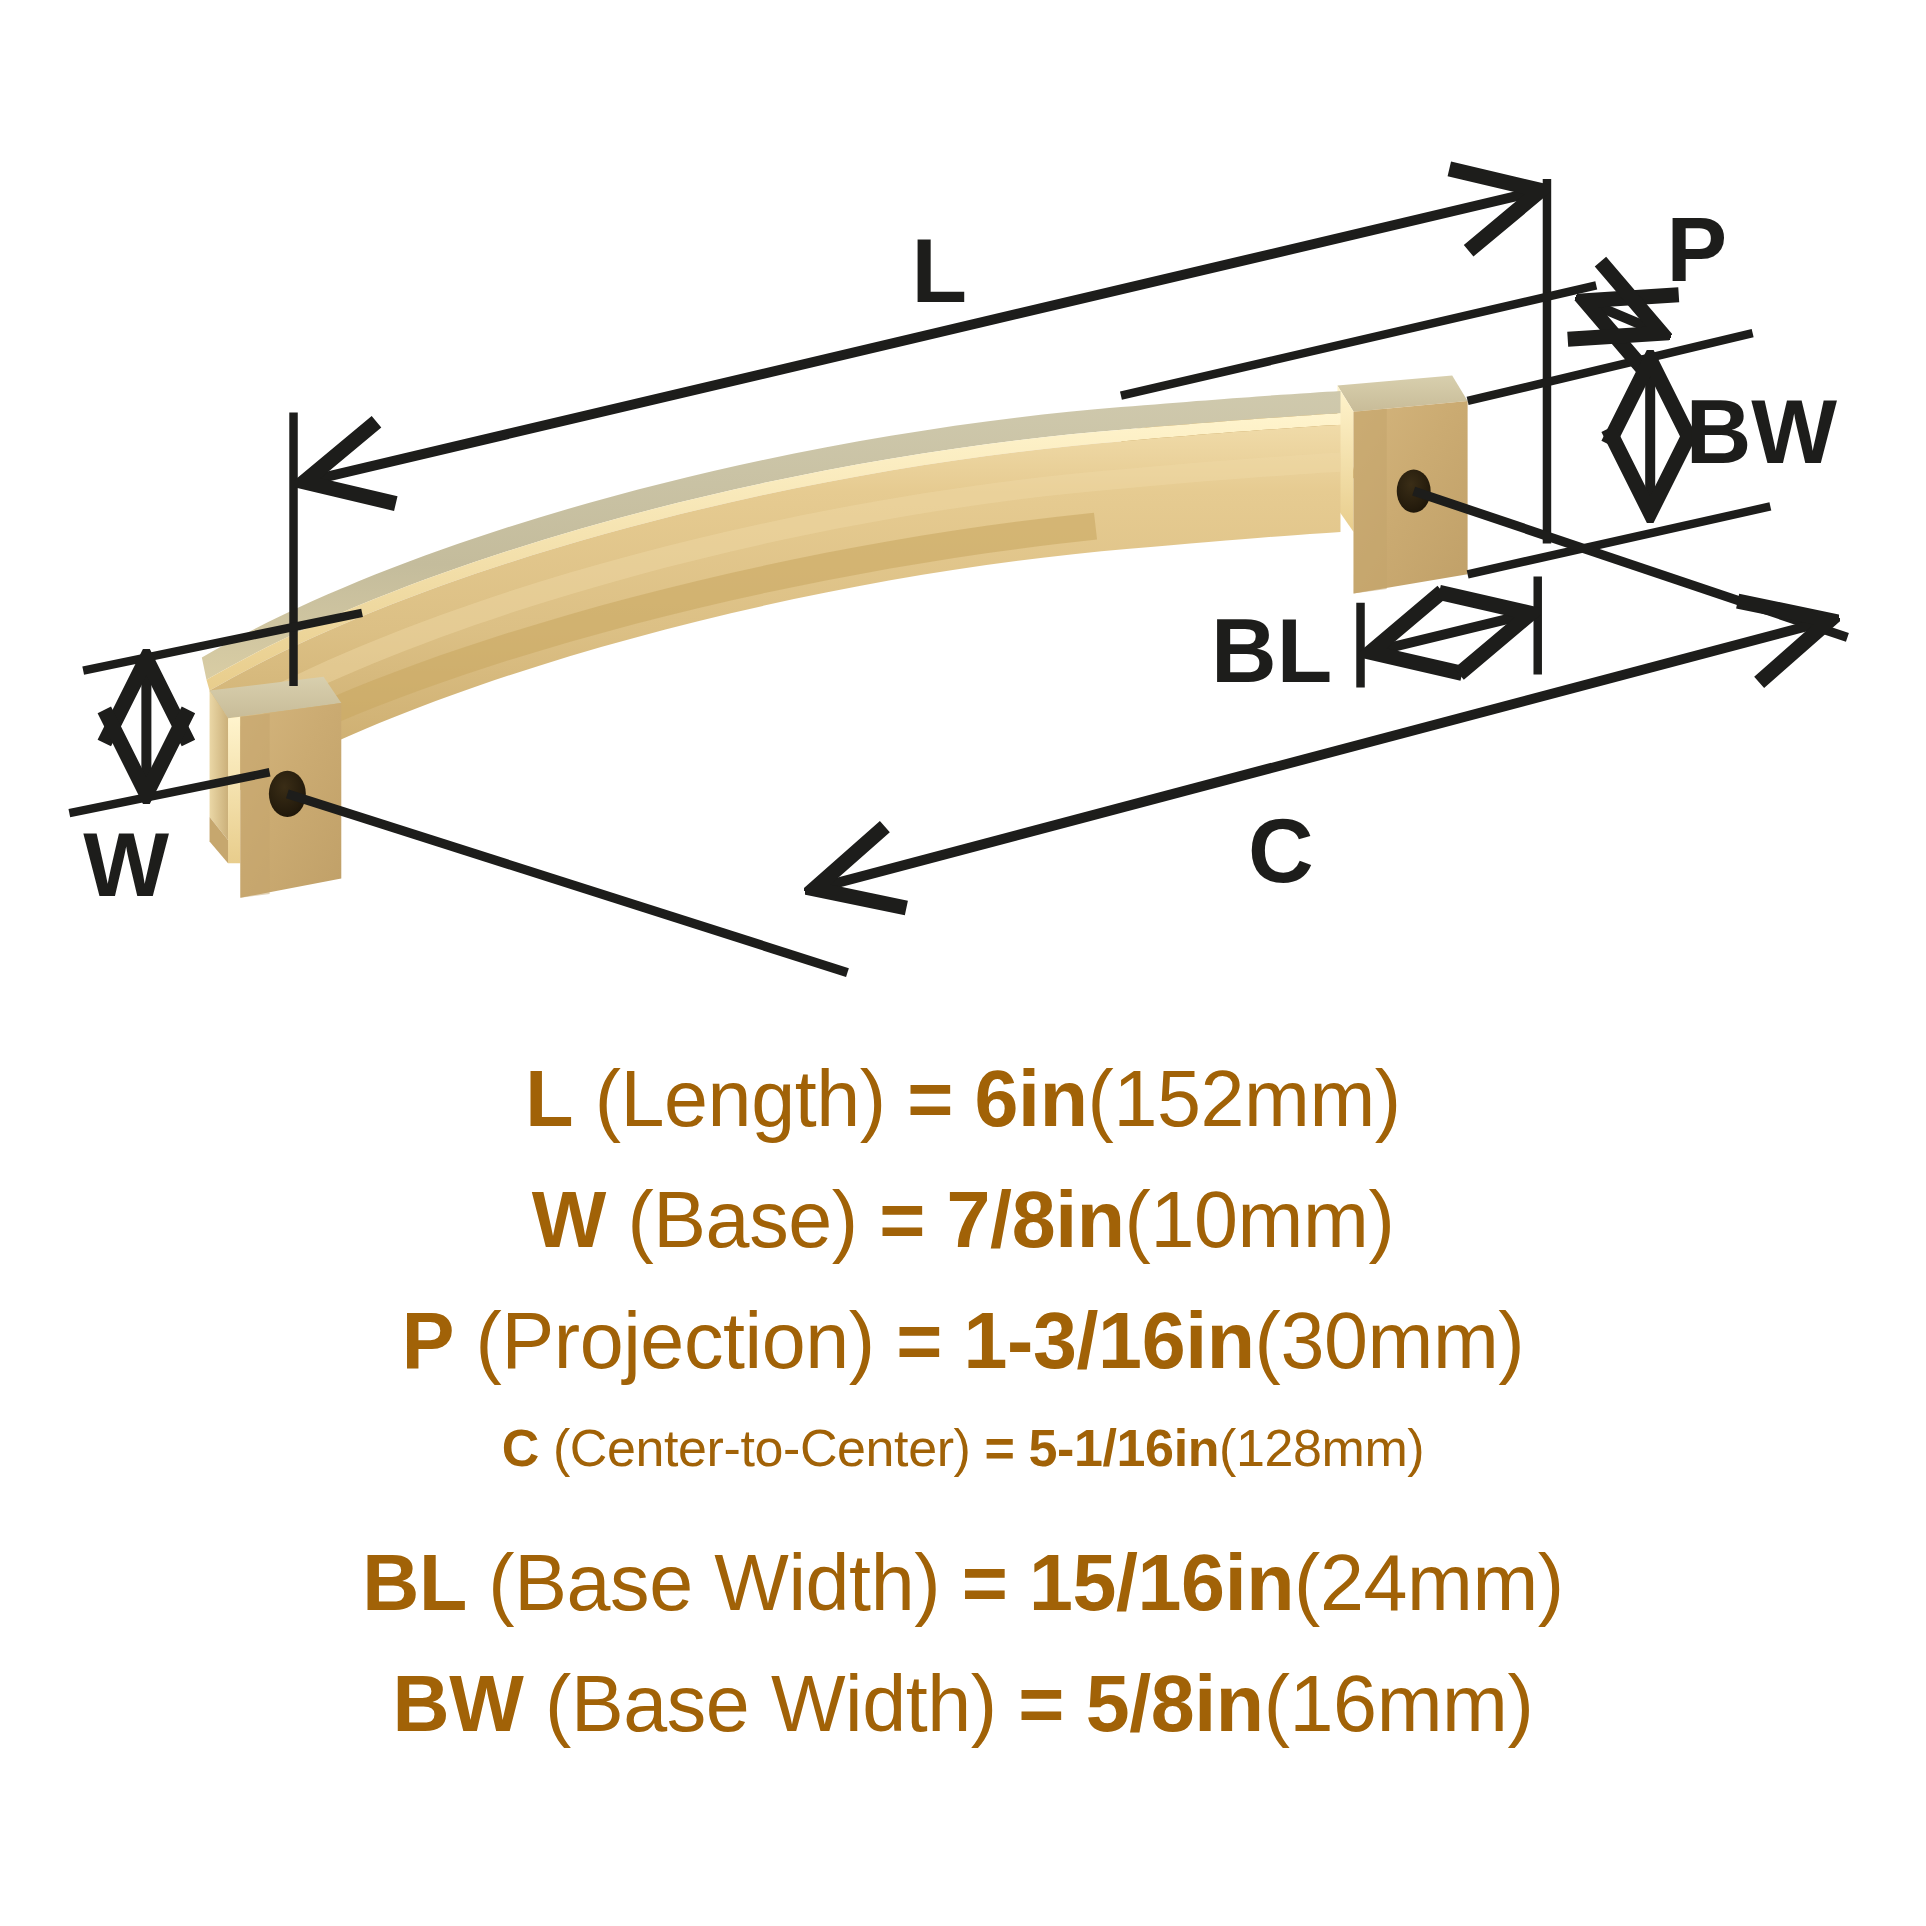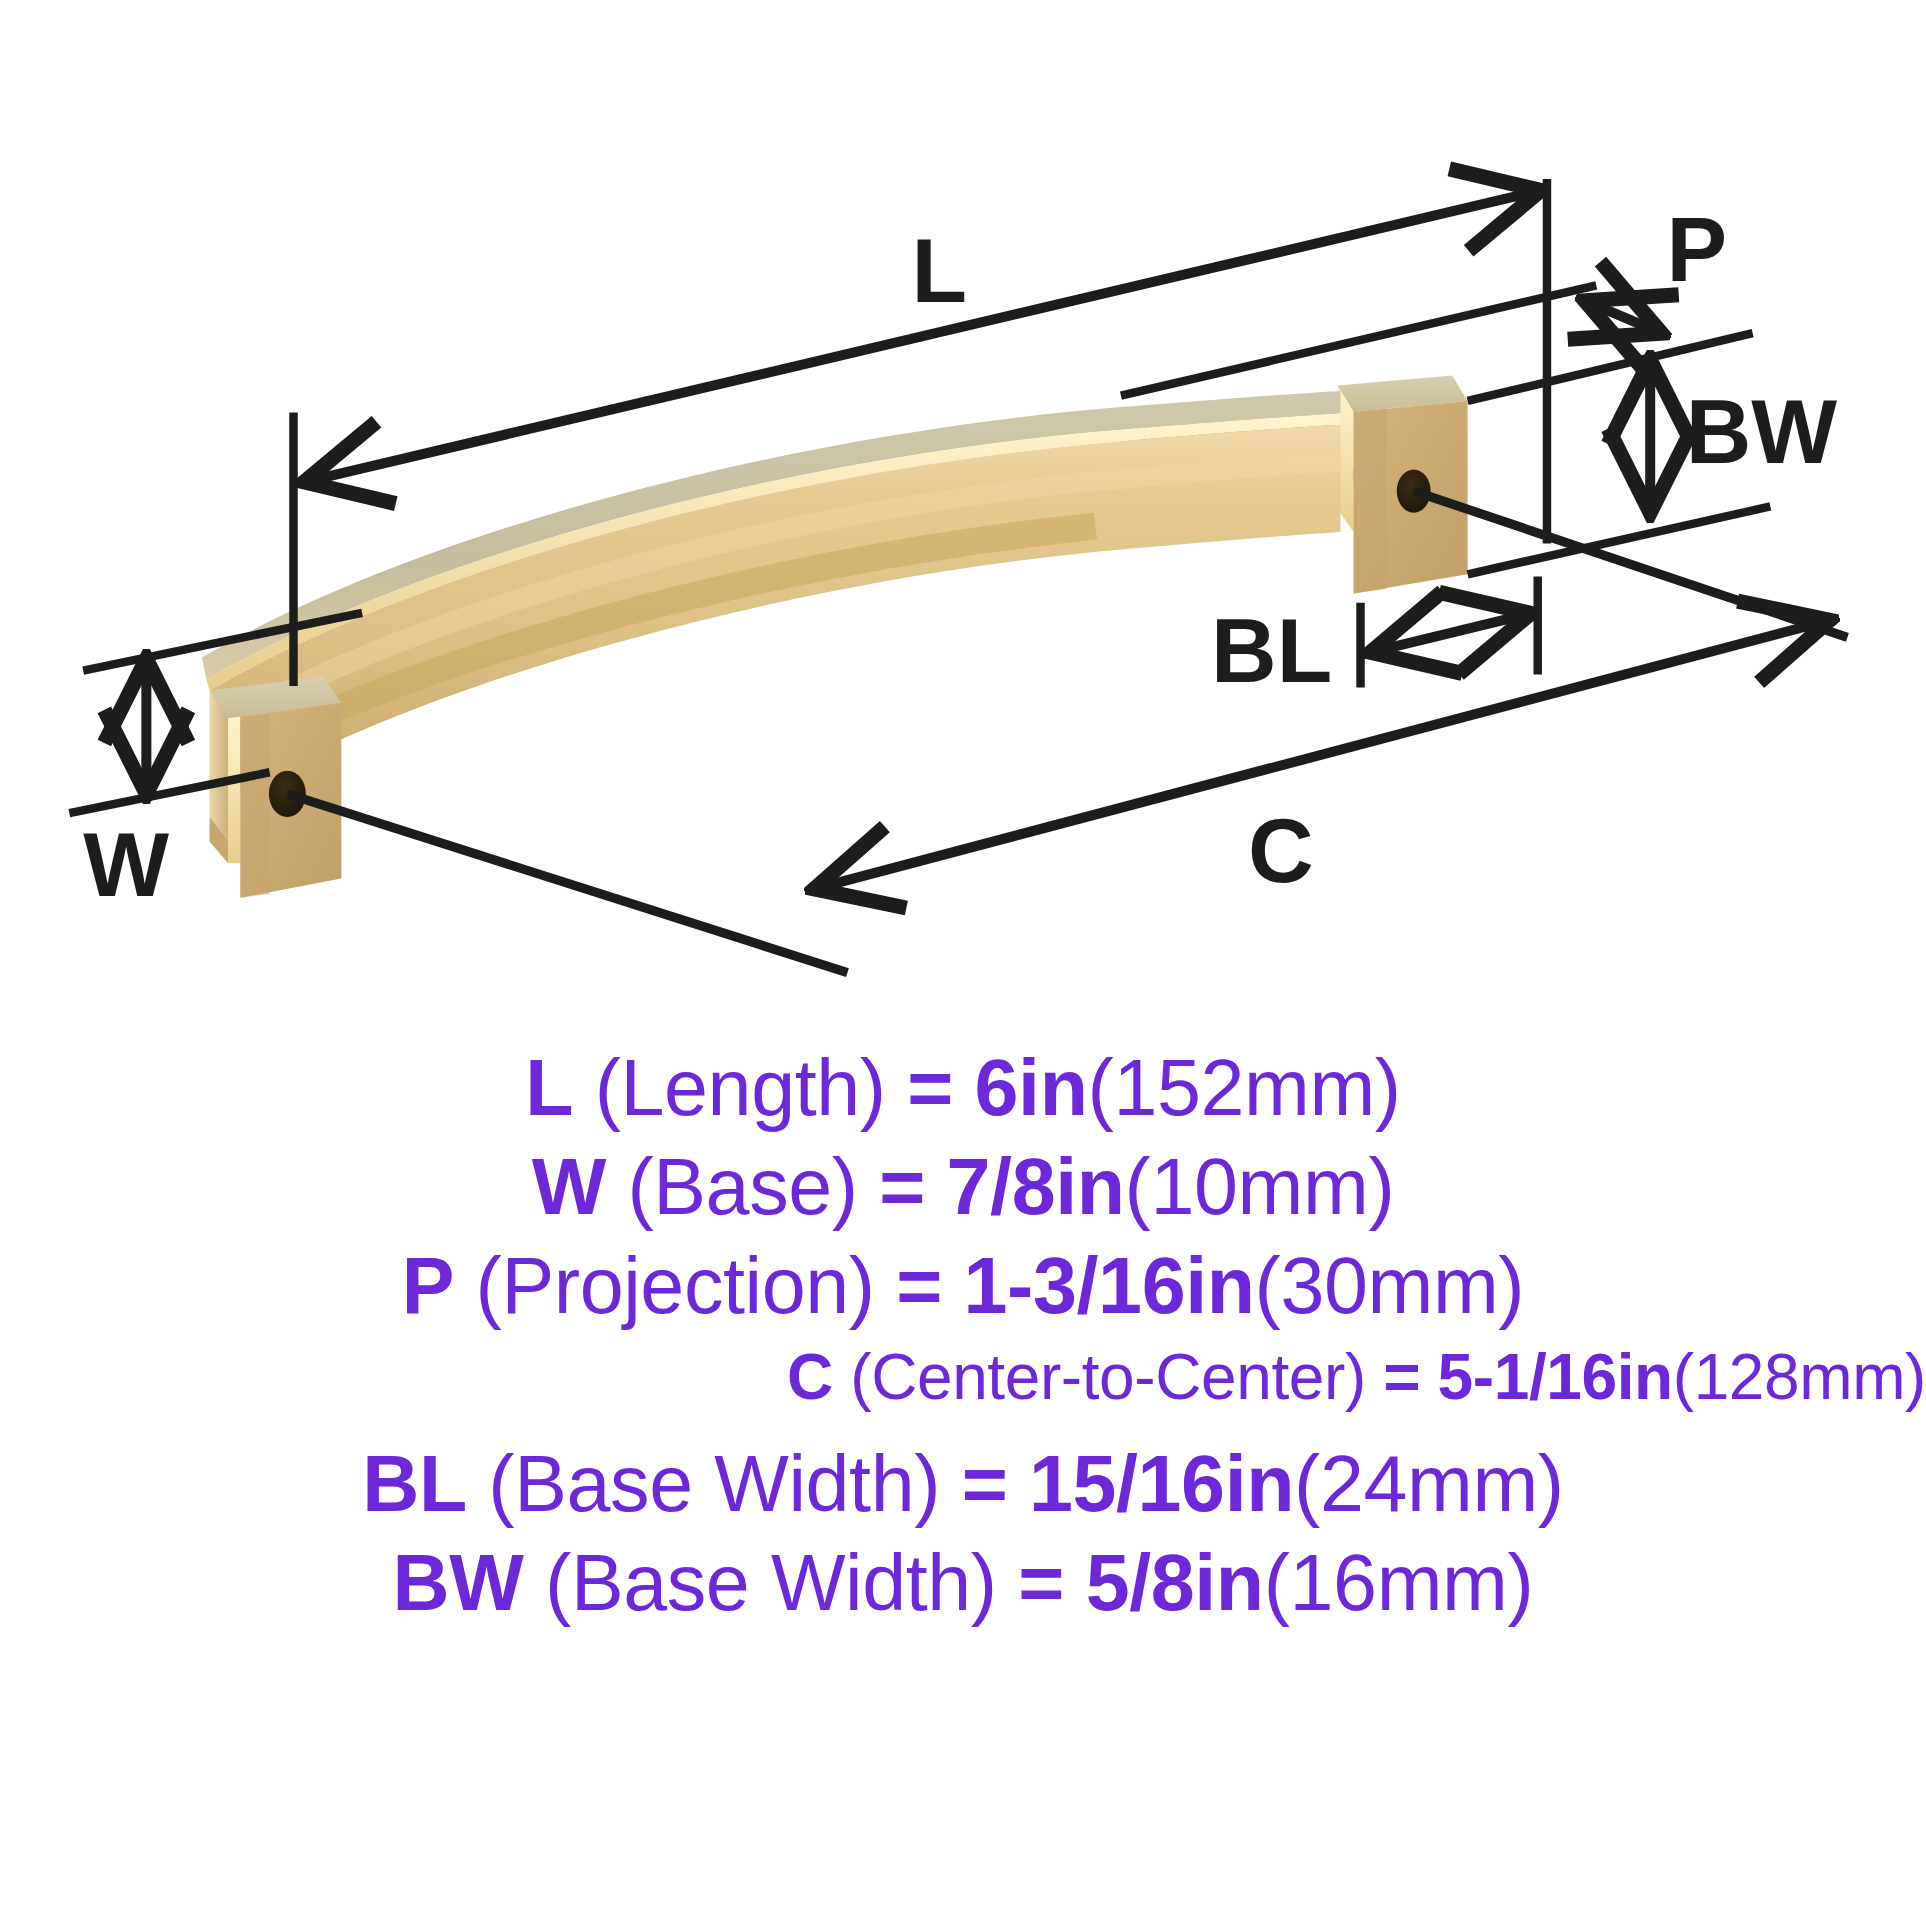--- a/index.html
+++ b/index.html
@@ -43,28 +43,28 @@
     flex-direction: column;
     align-items: center;
     justify-content: flex-start;
   }
   .legend-line {
     display: block;
     width: 100%;
     text-align: center;
     white-space: nowrap;
     line-height: 1.0;
-    margin: 4px;
+    margin: 15px;
     padding: 0;
     height: 91px;
     font-size: 79px;
     letter-spacing: -0.4px;
-    color: #6d28d9;
-  }
-  .legend-line.l-c { font-size: 64px; text-align: right; }
+    color: #a16207;
+  }
+  .legend-line.l-c { font-size: 52px; }
   .abbr {
     font-weight: bold;
   }
   .name {
     font-weight: normal;
   }
   .eqv {
     font-weight: bold;
   }
   .val-in {

